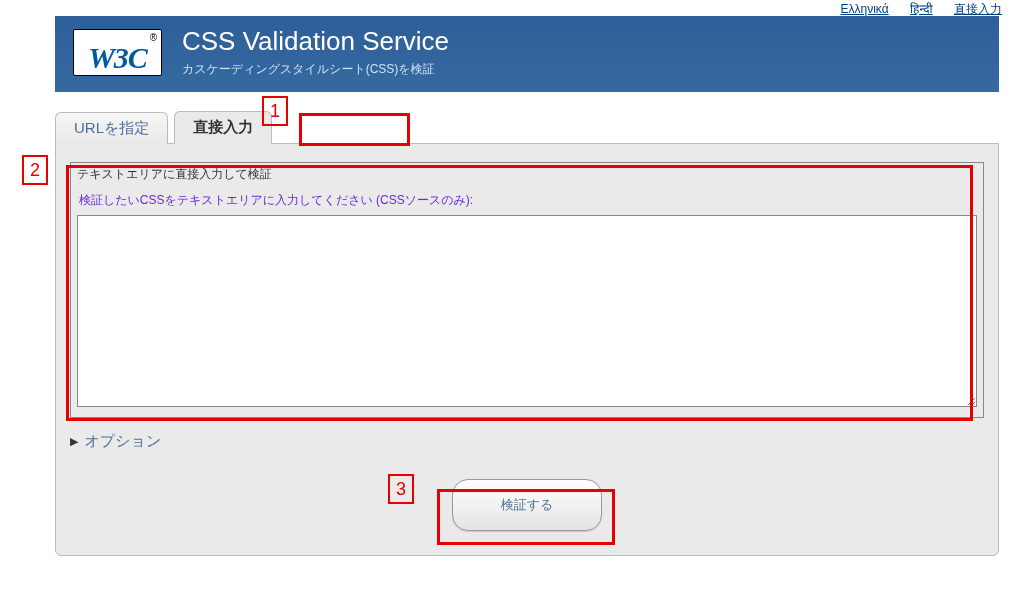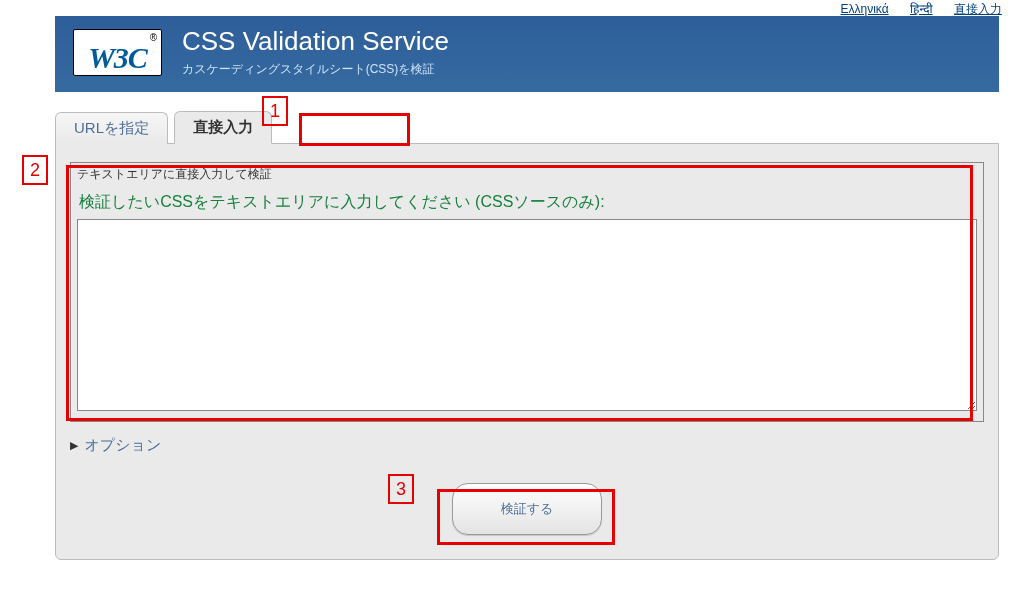--- a/index.html
+++ b/index.html
@@ -111,22 +111,22 @@
     font-size: 12px;
     color: #333;
     font-weight: normal;
     padding: 3px 6px 3px 6px;
     border-bottom: 0;
   }
   .section-body {
     padding: 0 6px 6px 6px;
   }
   .section-body .hint {
-    font-size: 16px;
-    color: #15803d;
+    font-size: 12px;
+    color: #6d28d9;
     margin: 6px 0 6px 2px;
   }
   textarea.css-input {
     width: 100%;
     height: 192px;
     border: 1px solid #888;
     background: #fff;
     resize: both;
     font-family: monospace;
     font-size: 13px;

